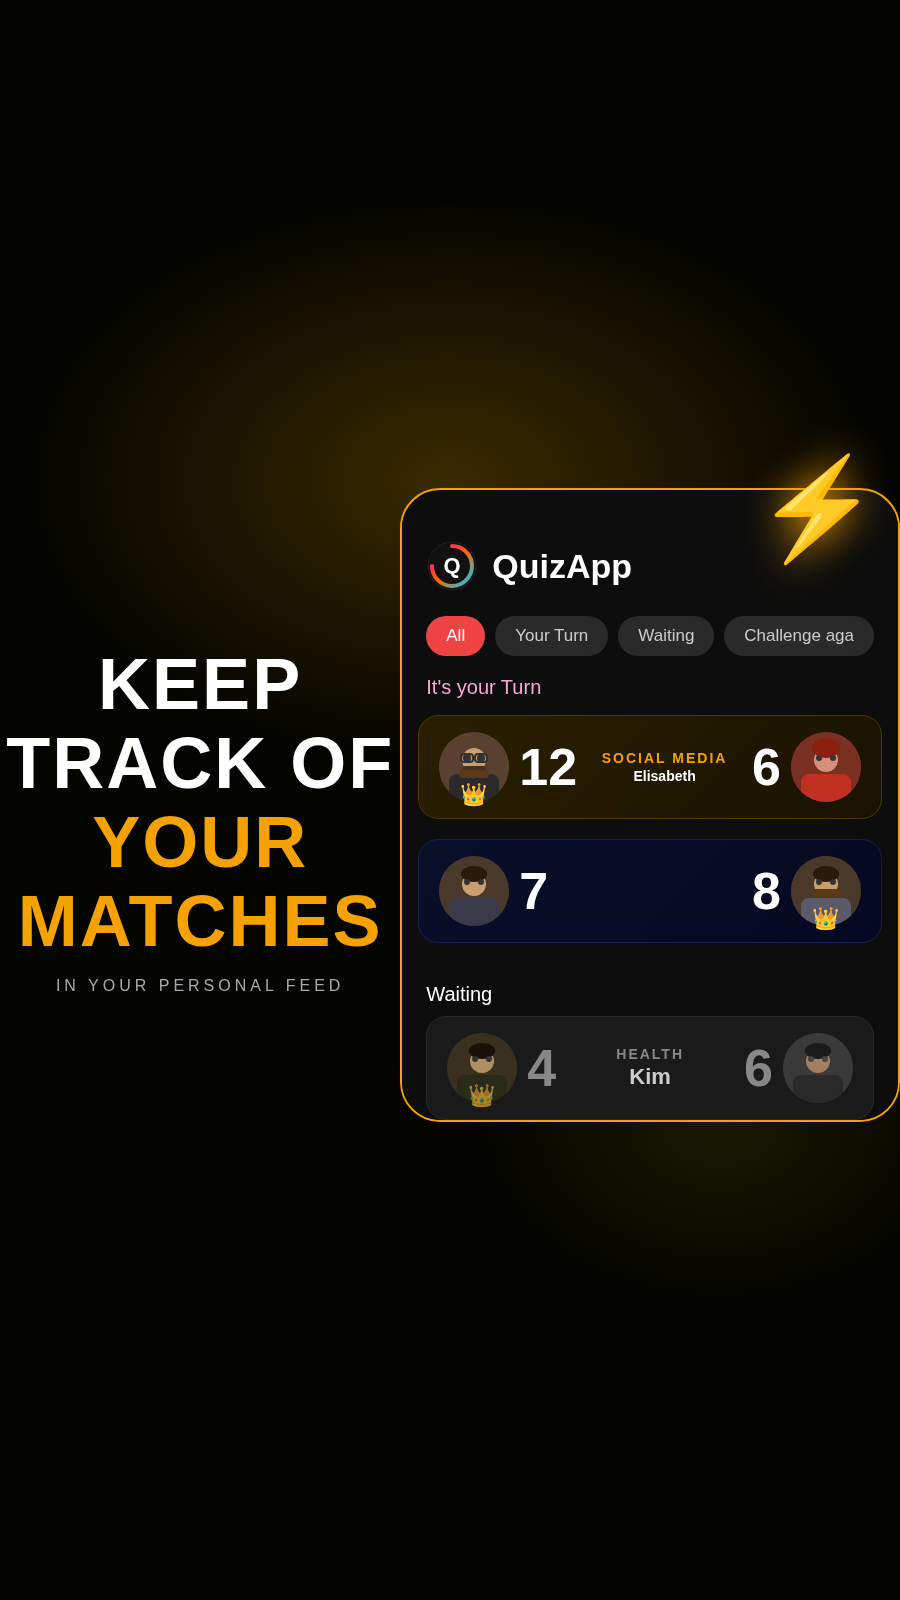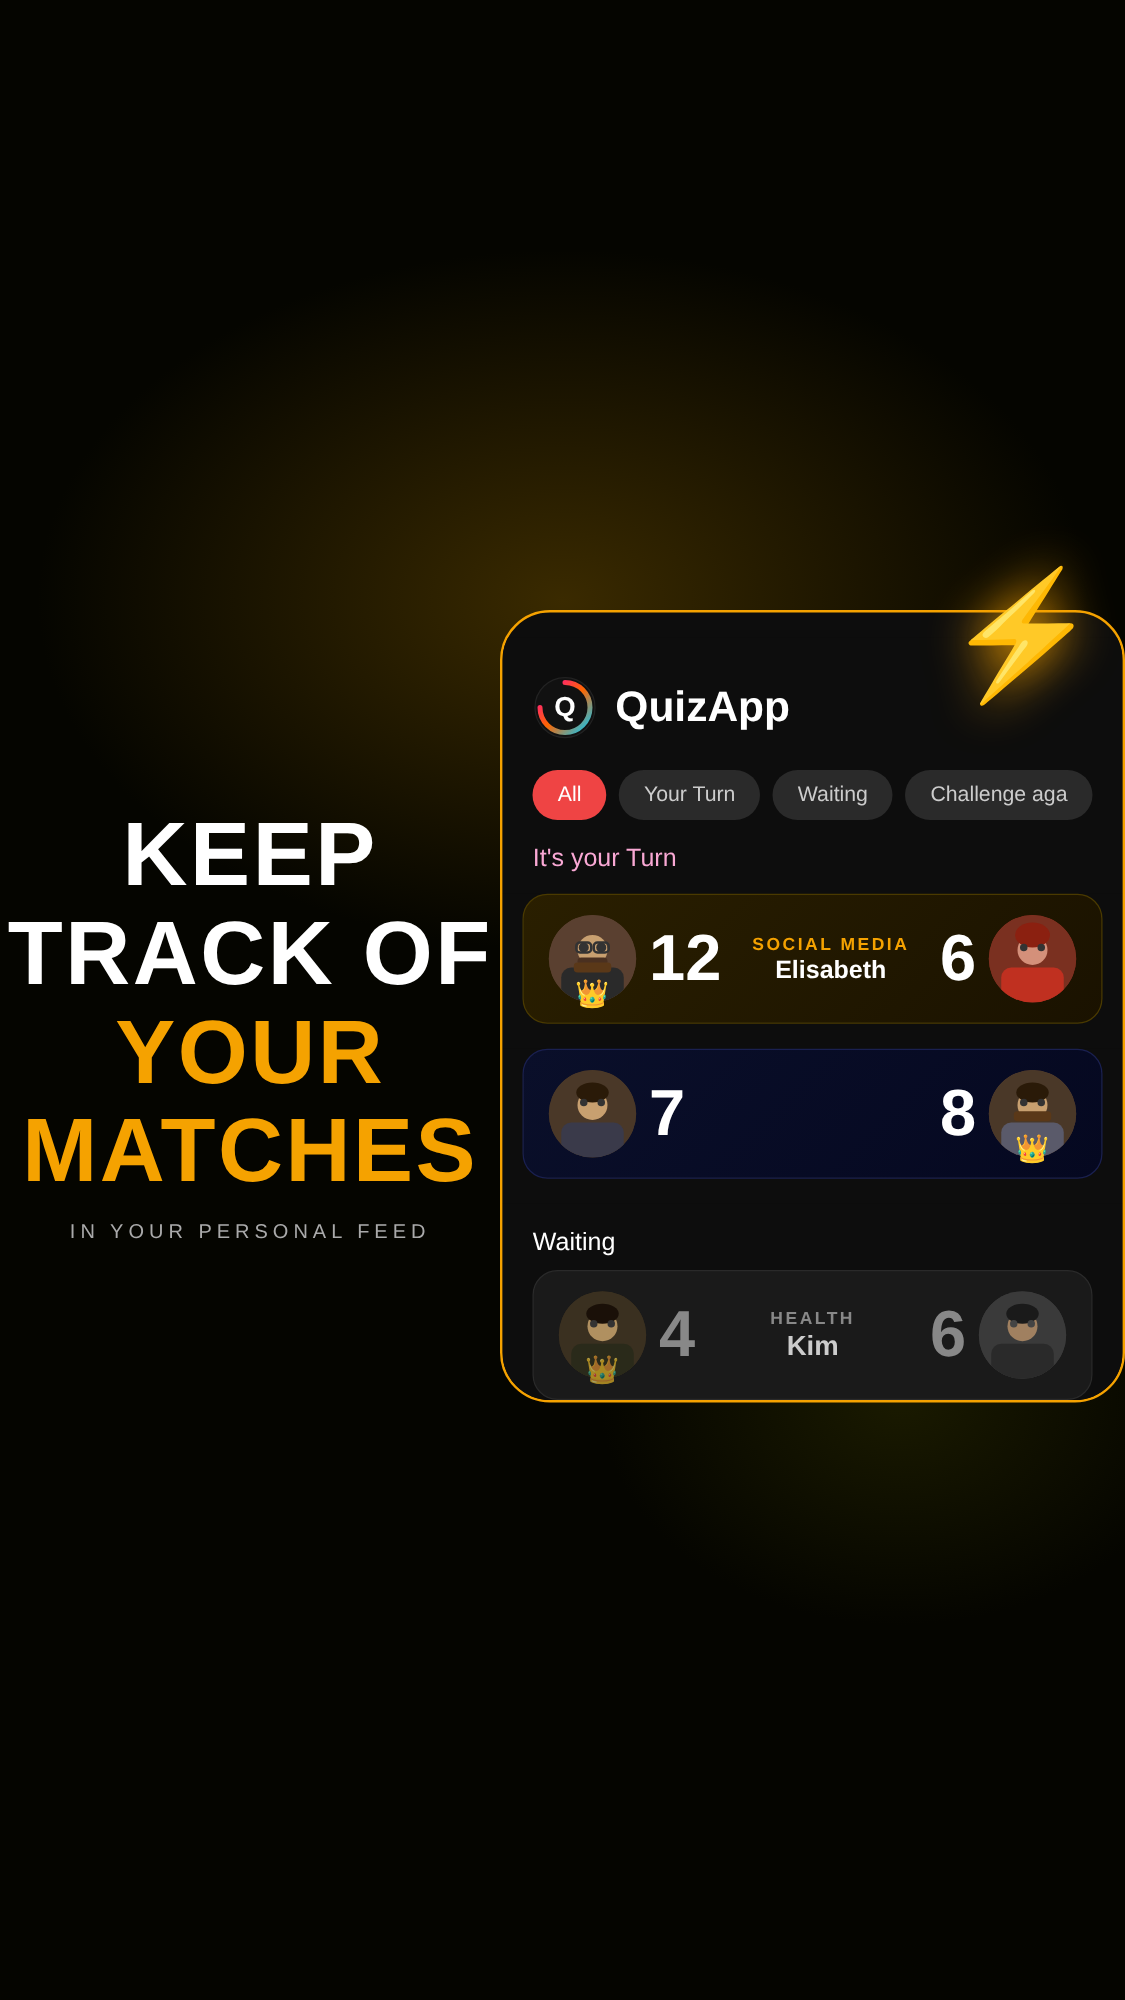--- a/index.html
+++ b/index.html
@@ -237,21 +237,21 @@
 
     .category-gold {
       color: #f5a200;
     }
 
     .category-blue {
       color: #4488ff;
     }
 
     .match-opponent {
-      font-size: 20px;
+      font-size: 14px;
       font-weight: 700;
       color: #fff;
       margin-top: 2px;
     }
 
     
     .waiting-section {
       padding: 0 24px;
       background: #0d0d0d;
     }

